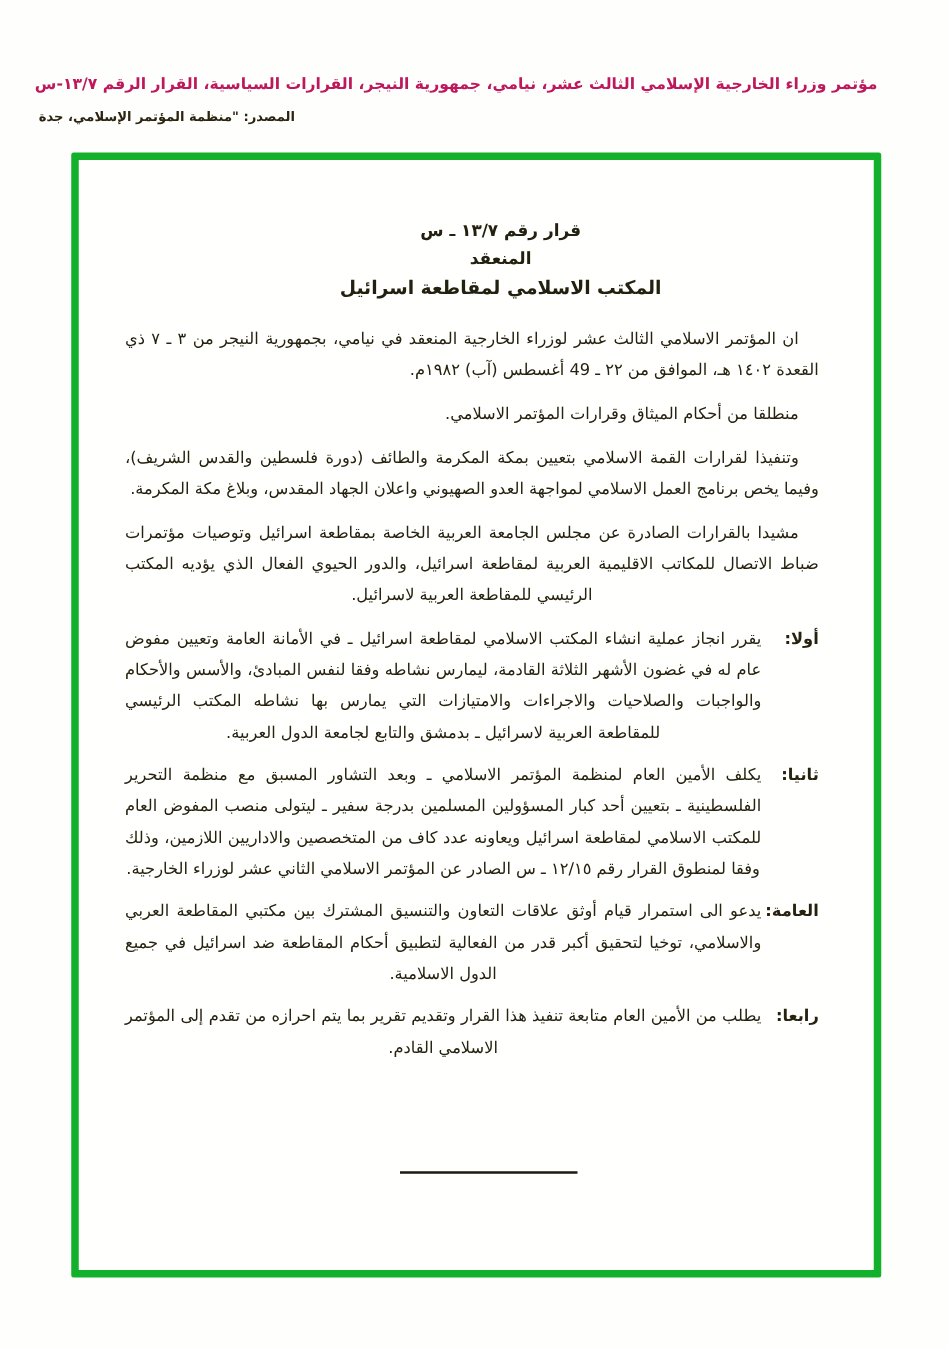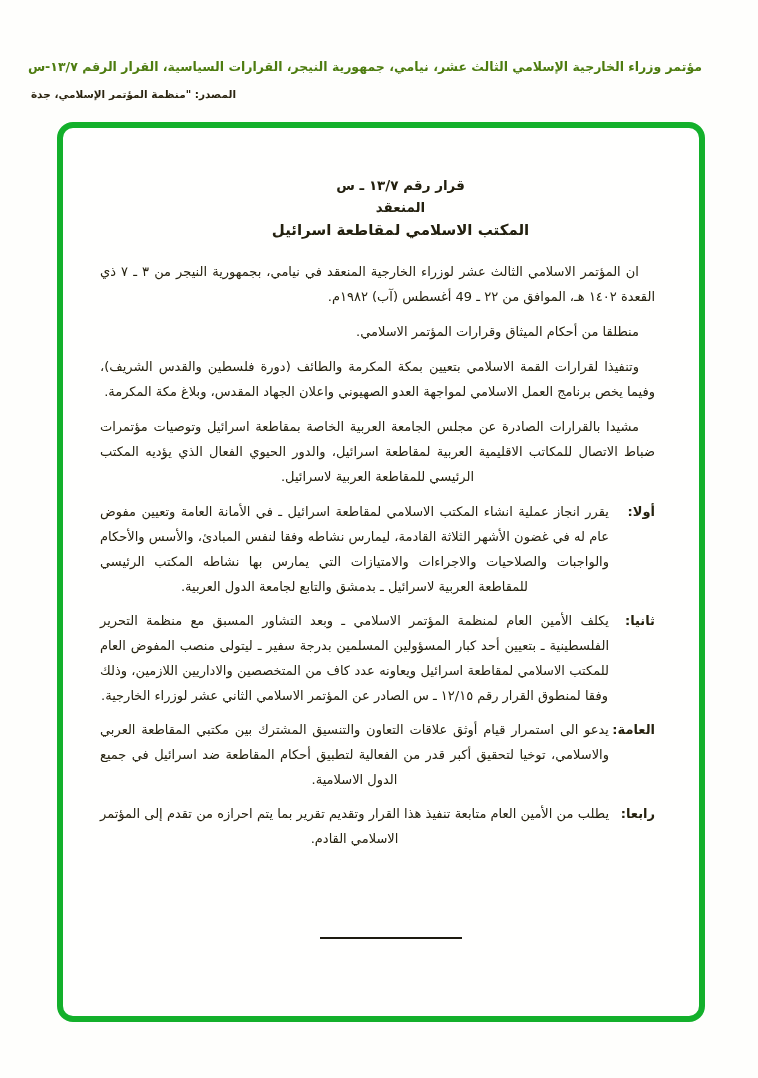--- a/index.html
+++ b/index.html
@@ -10,36 +10,36 @@
     color: #23200f;
     overflow: hidden;
     position: relative;
   }
   .page { position: relative; width: 758px; height: 1078px; direction: rtl; }
 
   
   .hdr-line1 {
     position: absolute; top: 59px; right: 56px; left: 90px;
     direction: rtl; text-align: left;
-    font-size: 12.5px; font-weight: bold; color: #4d7c0f;
+    font-size: 12.5px; font-weight: bold; color: #be185d;
     letter-spacing: 0; white-space: nowrap;
   }
   .hdr-line2 {
     position: absolute; top: 88px; right: 522px;
     direction: rtl; text-align: right;
     font-size: 10.5px; font-weight: bold; color: #2b2410;
     white-space: nowrap;
   }
 
   
   .doc-frame {
     position: absolute; top: 122px; left: 57px;
     width: 648px; height: 900px;
     border: 6px solid #13b02b;
-    border-radius: 16px;
+    border-radius: 2px;
     background: #fffffe;
     overflow: hidden;
   }
   .doc-content {
     position: relative;
     padding: 46px 44px 0 37px;
     direction: rtl;
   }
 
   

